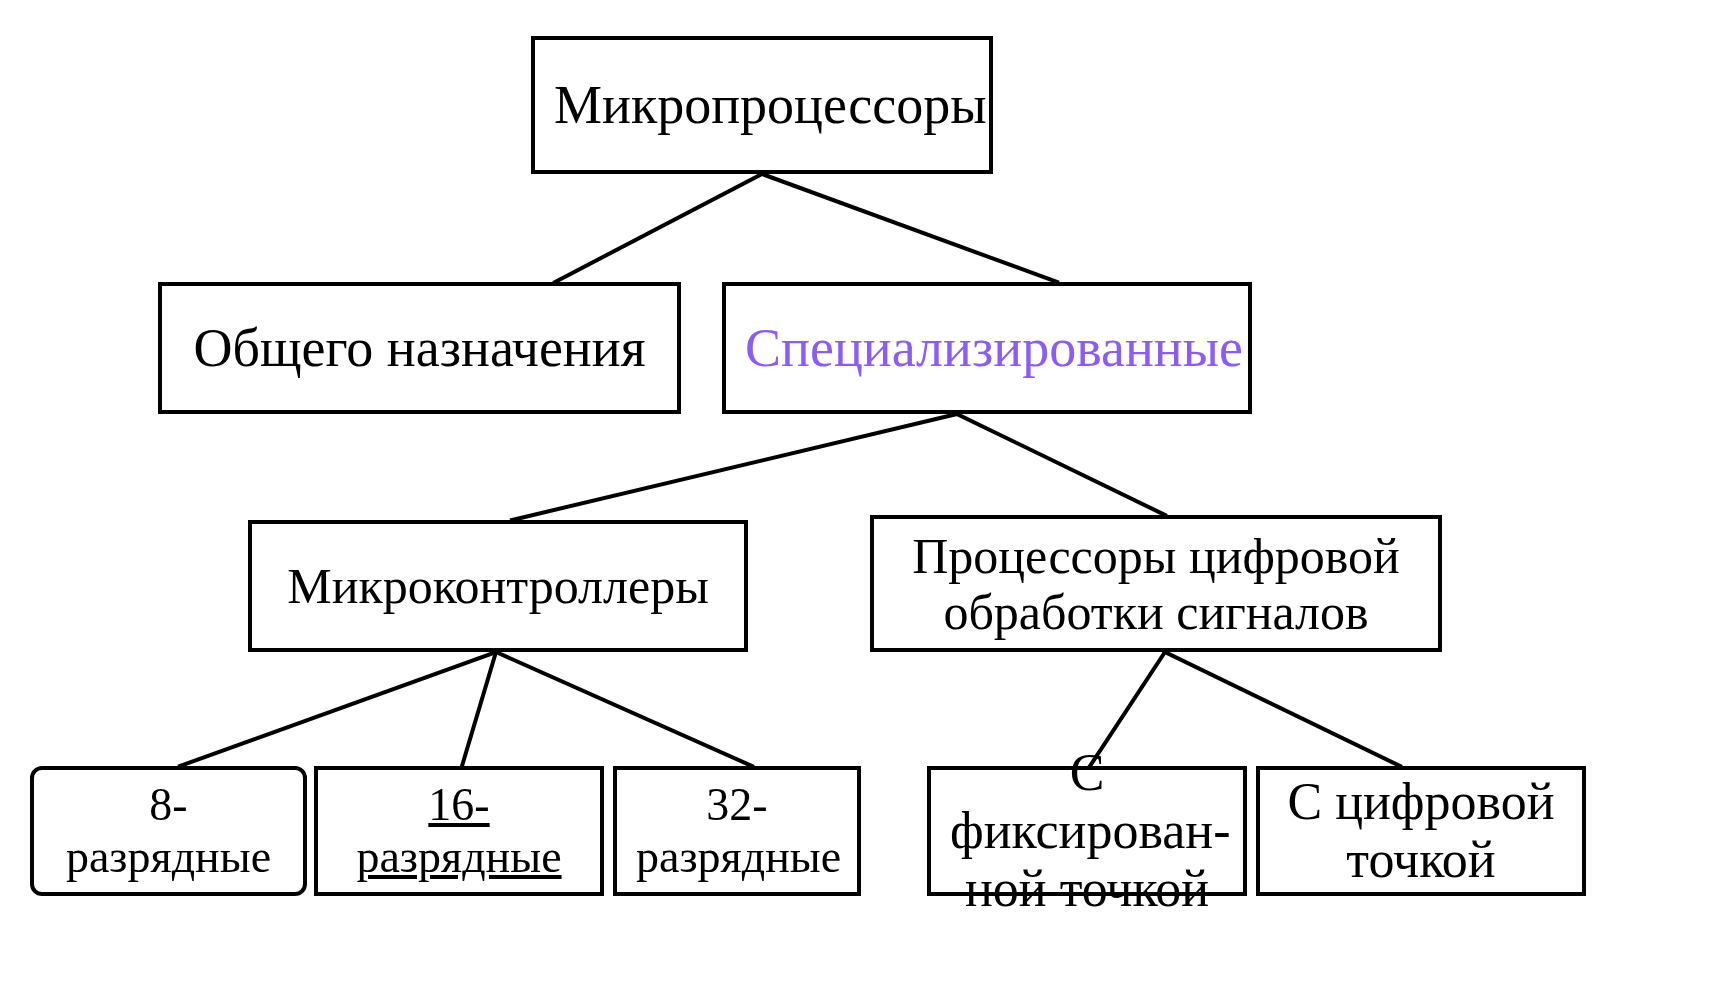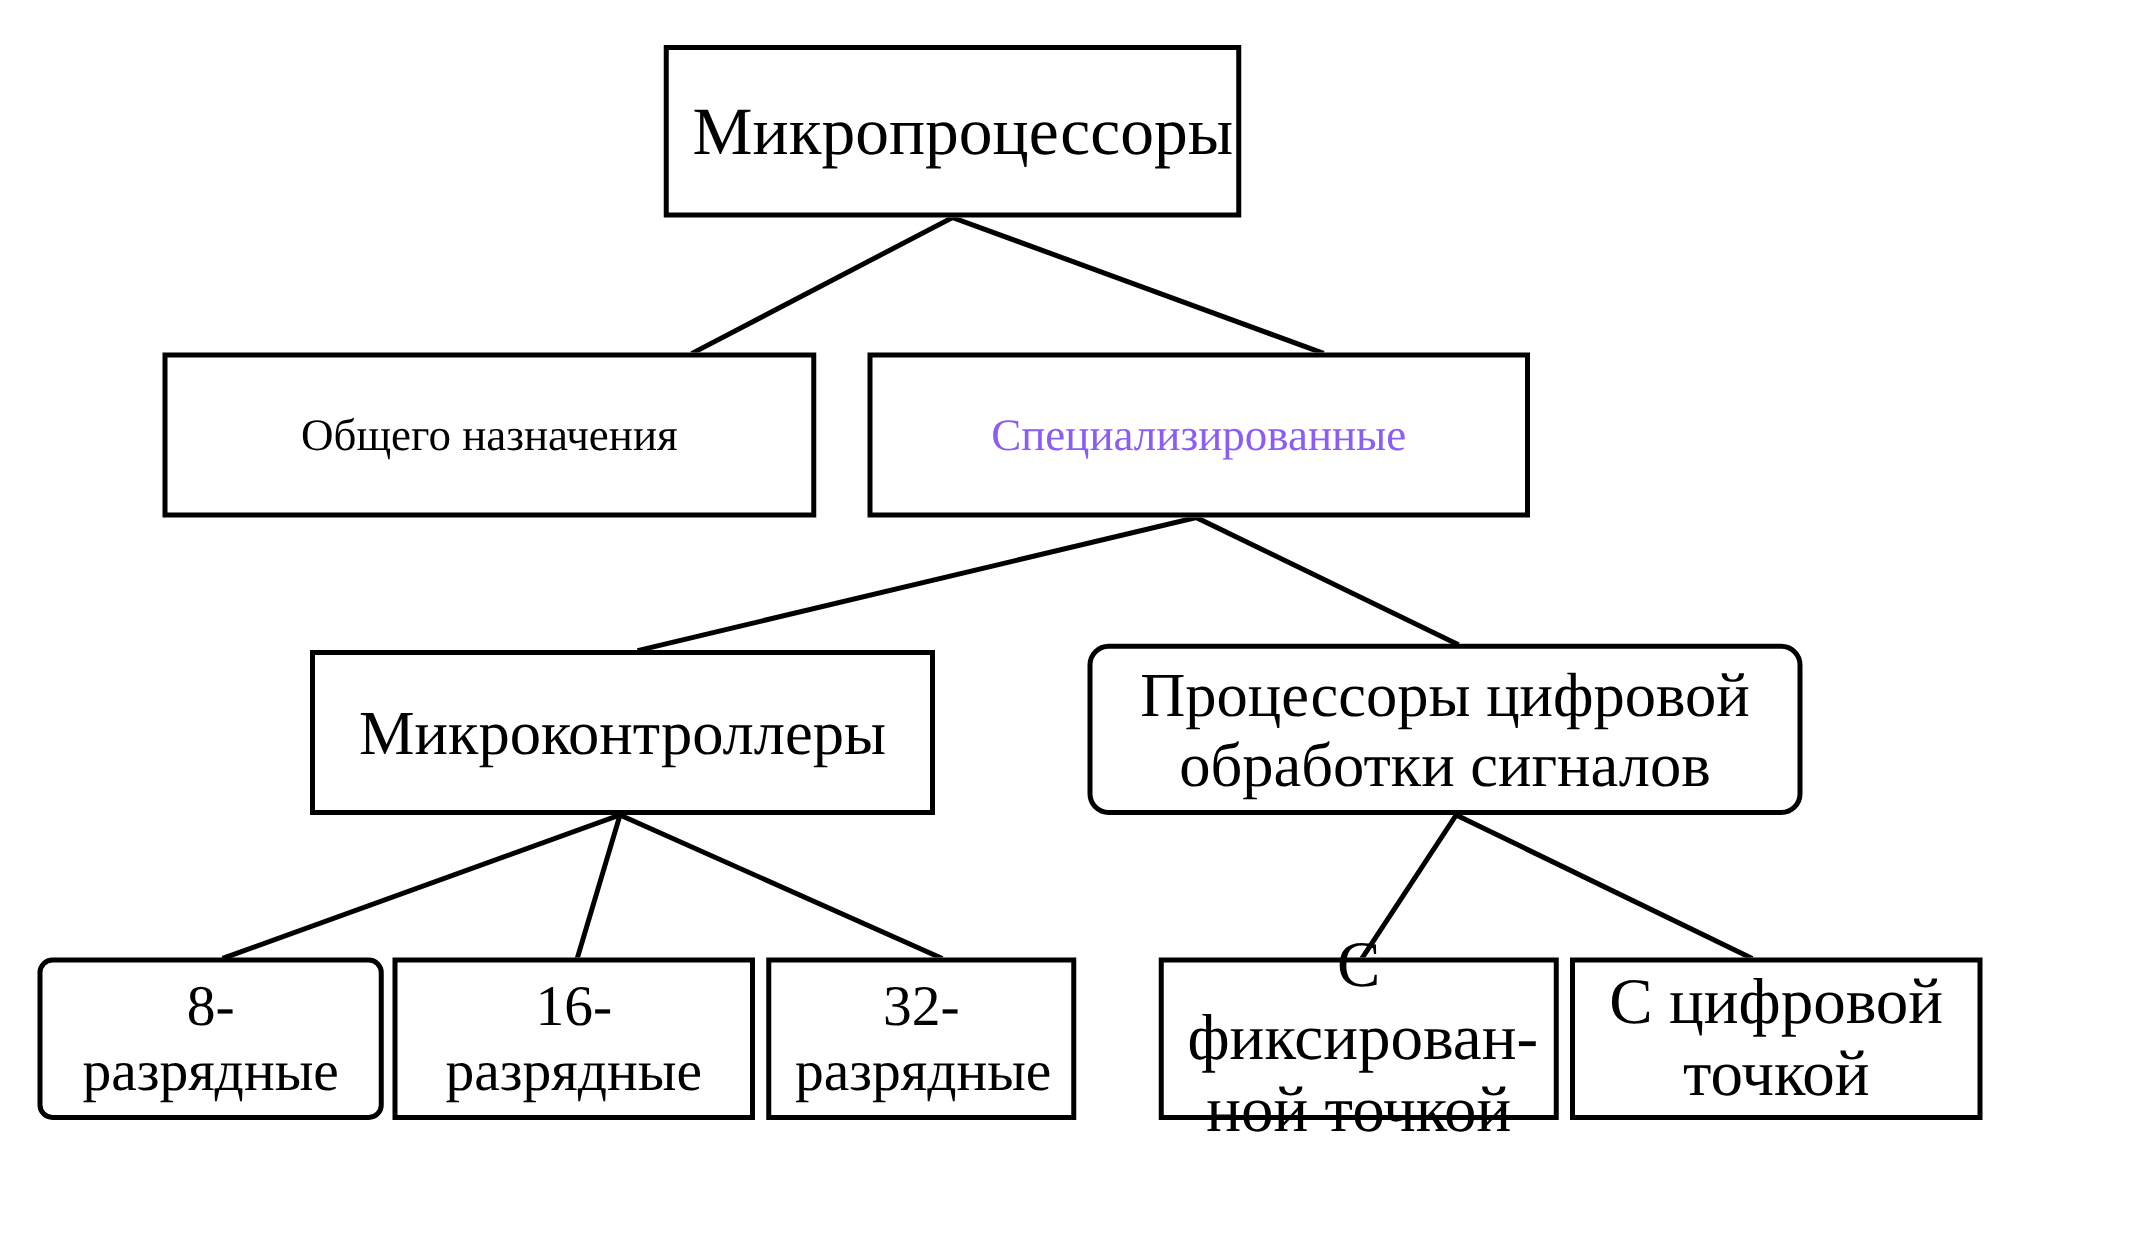--- a/index.html
+++ b/index.html
@@ -38,21 +38,21 @@
   }
   .node-label {
     display: block;
     width: 100%;
     line-height: 1.12;
     white-space: pre-line;
     padding: 0 19px;
     box-sizing: border-box;
   }
   .fs-root   { font-size: 54px; }
-  .fs-lvl2   { font-size: 36px; }
+  .fs-lvl2   { font-size: 54px; margin-left: 28px; }
   .fs-lvl3   { font-size: 50px; }
   .fs-leaf   { font-size: 46px; }
   .fs-leaf2  { font-size: 52px; }
 </style>
 </head>
 <body>
 
 <div id="stage">
 
   <svg id="edge-layer" viewBox="0 0 1716 1008" xmlns="http://www.w3.org/2000/svg">
@@ -78,30 +78,30 @@
   </div>
 
   <div class="node fs-lvl2" style="left: 694px; top: 282px; width: 530px; height: 132px; border-color: rgb(0, 0, 0); color: #8b5cf6;">
     <span class="node-label">Специализированные</span>
   </div>
 
   <div class="node fs-lvl3" style="left: 248px; top: 520px; width: 500px; height: 132px; border-color: rgb(0, 0, 0); color: rgb(0, 0, 0);">
     <span class="node-label">Микроконтроллеры</span>
   </div>
 
-  <div class="node fs-lvl3" style="left: 870px; top: 515px; width: 572px; height: 137px; border-color: rgb(0, 0, 0); color: rgb(0, 0, 0); border-radius: 17px;">
+  <div class="node fs-lvl3" style="left: 870px; top: 515px; width: 572px; height: 137px; border-color: rgb(0, 0, 0); color: rgb(0, 0, 0);">
     <span class="node-label">Процессоры цифровой
 обработки сигналов</span>
   </div>
 
   <div class="node fs-leaf" style="left: 30px; top: 766px; width: 277px; height: 130px; border-color: rgb(0, 0, 0); color: rgb(0, 0, 0); border-radius: 12px;">
     <span class="node-label">8-разрядные</span>
   </div>
 
-  <div class="node fs-leaf" style="left: 314px; top: 766px; width: 290px; height: 130px; border-color: rgb(0, 0, 0); color: rgb(0, 0, 0);">
+  <div class="node fs-leaf" style="left: 314px; top: 766px; width: 290px; height: 130px; border-color: rgb(0, 0, 0); color: rgb(0, 0, 0); text-decoration: underline;">
     <span class="node-label">16-разрядные</span>
   </div>
 
   <div class="node fs-leaf" style="left: 613px; top: 766px; width: 248px; height: 130px; border-color: rgb(0, 0, 0); color: rgb(0, 0, 0);">
     <span class="node-label">32-разрядные</span>
   </div>
 
   <div class="node fs-leaf2" style="left: 927px; top: 766px; width: 320px; height: 130px; border-color: rgb(0, 0, 0); color: rgb(0, 0, 0);">
     <span class="node-label">С фиксирован-
 ной точкой</span>

